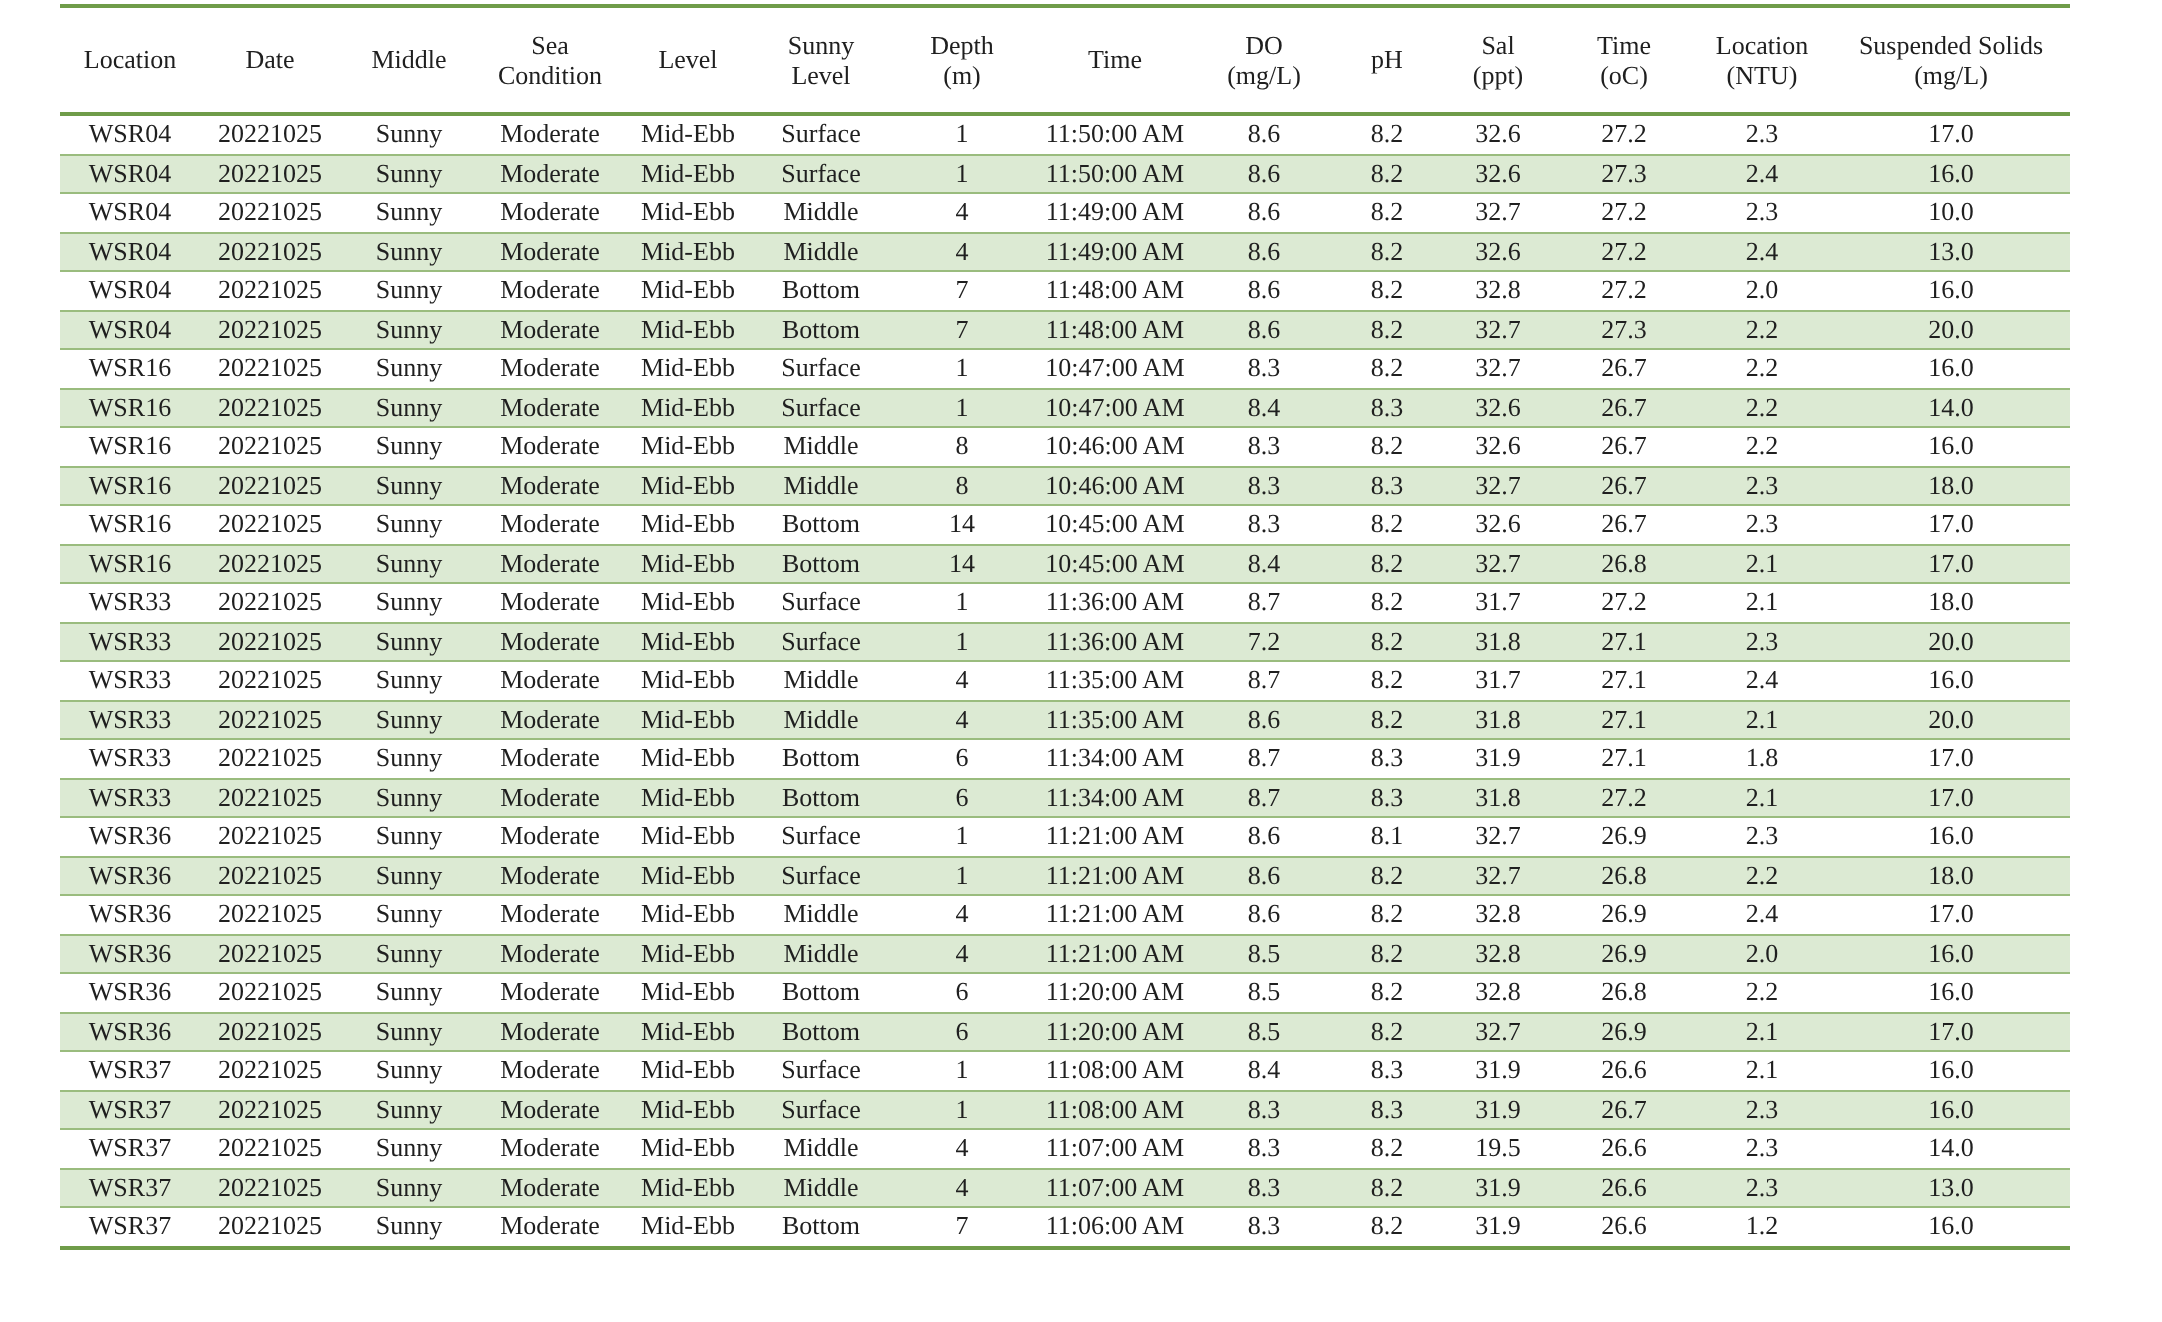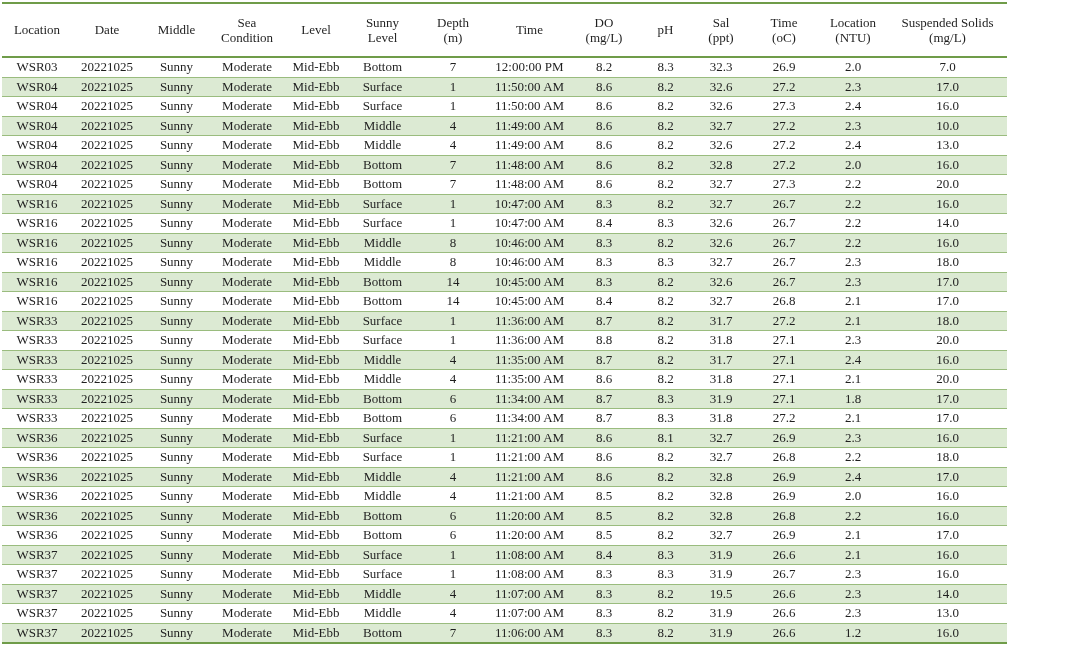--- a/index.html
+++ b/index.html
@@ -9,21 +9,21 @@
     --text:#1f1f1f;
   }
   html,body{margin:0;padding:0;}
   body{
     width:1081px;height:661px;background:#ffffff;
     font-family:"Liberation Serif","DejaVu Serif",serif;
     color:var(--text);
     position:relative;overflow:hidden;
   }
   .table-wrap{
-    position:absolute;left:2px;top:2px;width:1005px;
+    position:absolute;left:30px;top:2px;width:1005px;
   }
   table{
     border-collapse:collapse;table-layout:fixed;width:1005px;
     font-family:"Liberation Serif","DejaVu Serif",serif;
   }
   thead tr{
     border-top:2px solid var(--strong-line);
     border-bottom:2px solid var(--strong-line);
   }
   th{
@@ -82,36 +82,20 @@
           <th>Time
 (oC)</th>
           <th>Location
 (NTU)</th>
           <th>Suspended Solids
 (mg/L)</th>
         </tr>
     </thead>
     <tbody>
         <tr>
-          <td>WSR03</td>
-          <td>20221025</td>
-          <td>Sunny</td>
-          <td>Moderate</td>
-          <td>Mid-Ebb</td>
-          <td>Bottom</td>
-          <td>7</td>
-          <td>12:00:00 PM</td>
-          <td>8.2</td>
-          <td>8.3</td>
-          <td>32.3</td>
-          <td>26.9</td>
-          <td>2.0</td>
-          <td>7.0</td>
-        </tr>
-        <tr>
           <td>WSR04</td>
           <td>20221025</td>
           <td>Sunny</td>
           <td>Moderate</td>
           <td>Mid-Ebb</td>
           <td>Surface</td>
           <td>1</td>
           <td>11:50:00 AM</td>
           <td>8.6</td>
           <td>8.2</td>
@@ -314,21 +298,21 @@
         </tr>
         <tr>
           <td>WSR33</td>
           <td>20221025</td>
           <td>Sunny</td>
           <td>Moderate</td>
           <td>Mid-Ebb</td>
           <td>Surface</td>
           <td>1</td>
           <td>11:36:00 AM</td>
-          <td>8.8</td>
+          <td>7.2</td>
           <td>8.2</td>
           <td>31.8</td>
           <td>27.1</td>
           <td>2.3</td>
           <td>20.0</td>
         </tr>
         <tr>
           <td>WSR33</td>
           <td>20221025</td>
           <td>Sunny</td>

